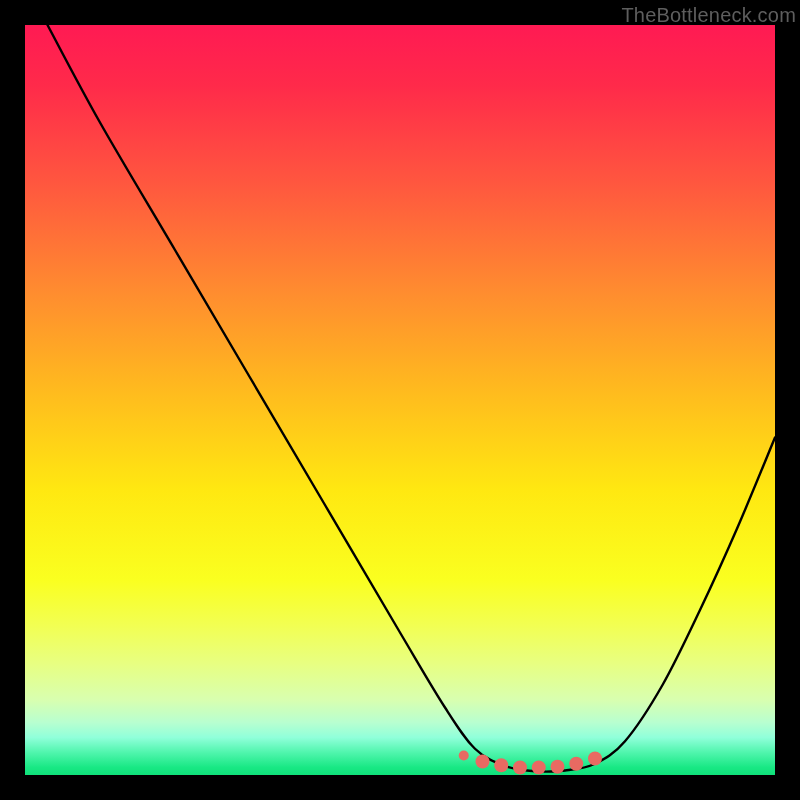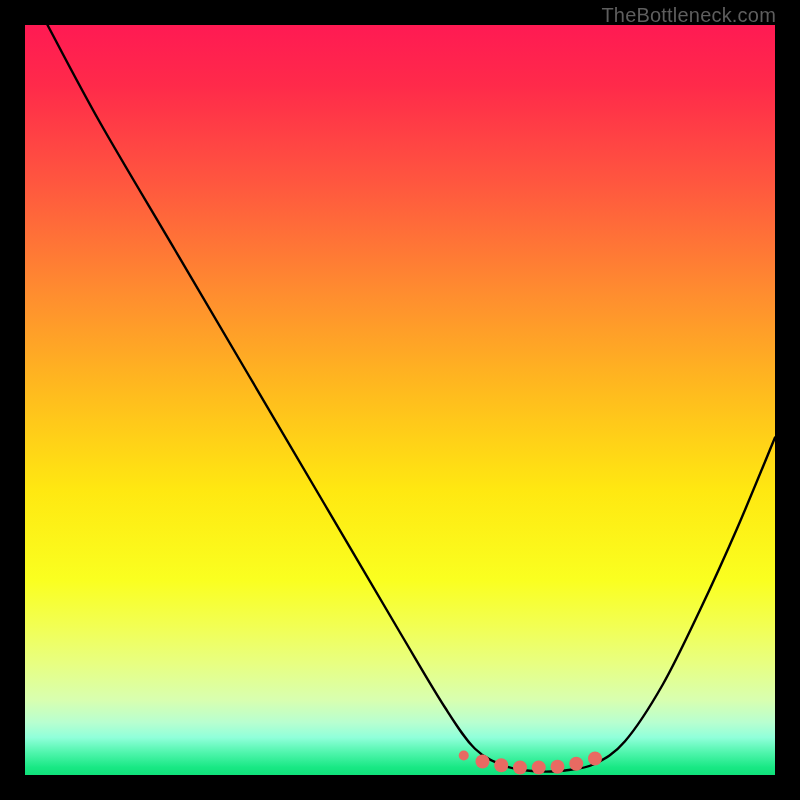--- a/index.html
+++ b/index.html
@@ -40,21 +40,21 @@
       #b8ffd0 93%,
       #90ffda 95%,
       #50f5ad 97%,
       #18e884 99%,
       #10e07a 100%
     );
   }
   .watermark {
     position: absolute;
     top: 4px;
-    right: 24px;
+    right: 4px;
     color: #5e5e5e;
     font-size: 20px;
     letter-spacing: 0.2px;
     font-weight: 500;
   }
   svg.curve {
     position: absolute;
     left: 0;
     top: 0;
     width: 750px;

